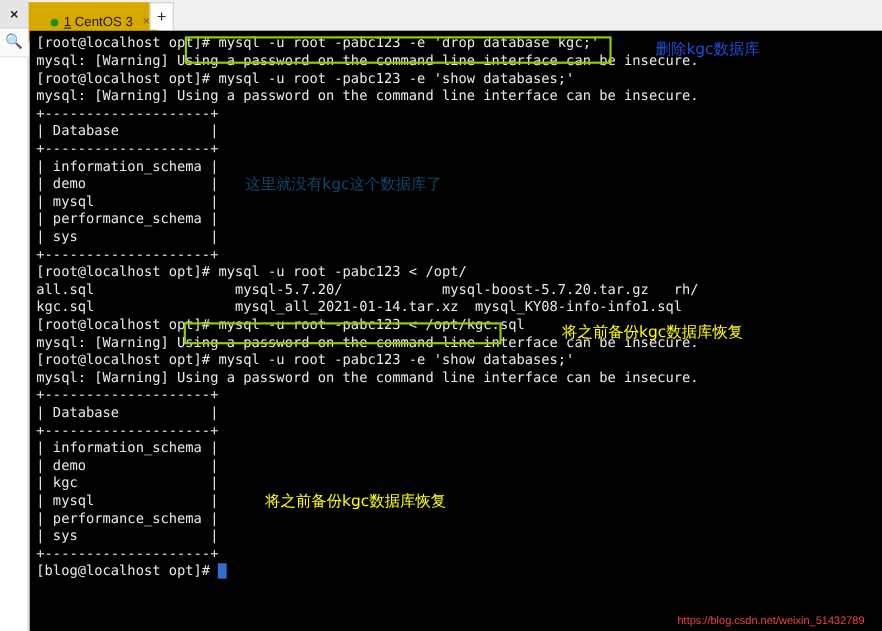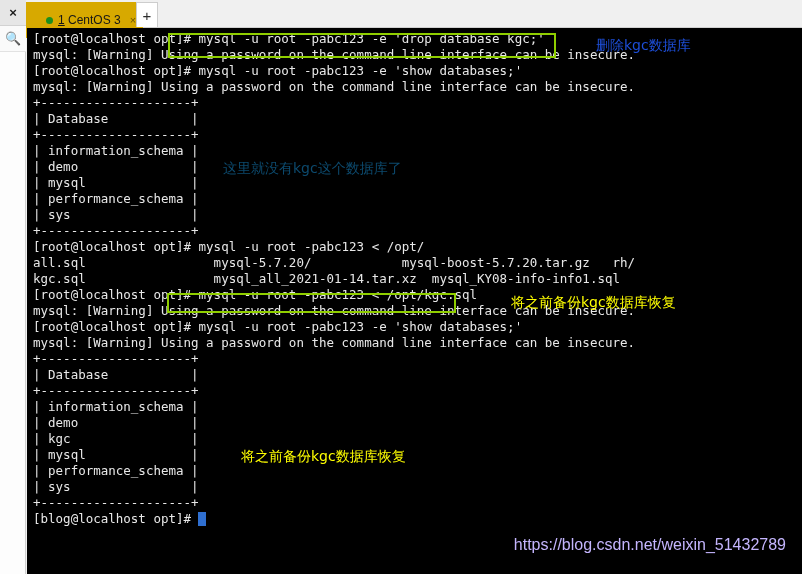--- a/index.html
+++ b/index.html
@@ -169,24 +169,24 @@
     position: absolute;
     width: 8px;
     height: 14px;
     background: #2f6fd0;
   }
 
   
   .watermark {
     position: absolute;
     right: 16px;
-    bottom: 20px;
-    font-family: "Liberation Sans", sans-serif;
-    font-size: 16px;
-    color: #c4b5fd;
+    bottom: 4px;
+    font-family: "Liberation Sans", sans-serif;
+    font-size: 10px;
+    color: #ef4444;
     white-space: nowrap;
   }
 </style>
 </head>
 <body>
 
 <div id="app">
 
   <div class="left-rail">
     <div class="rail-btn top">

